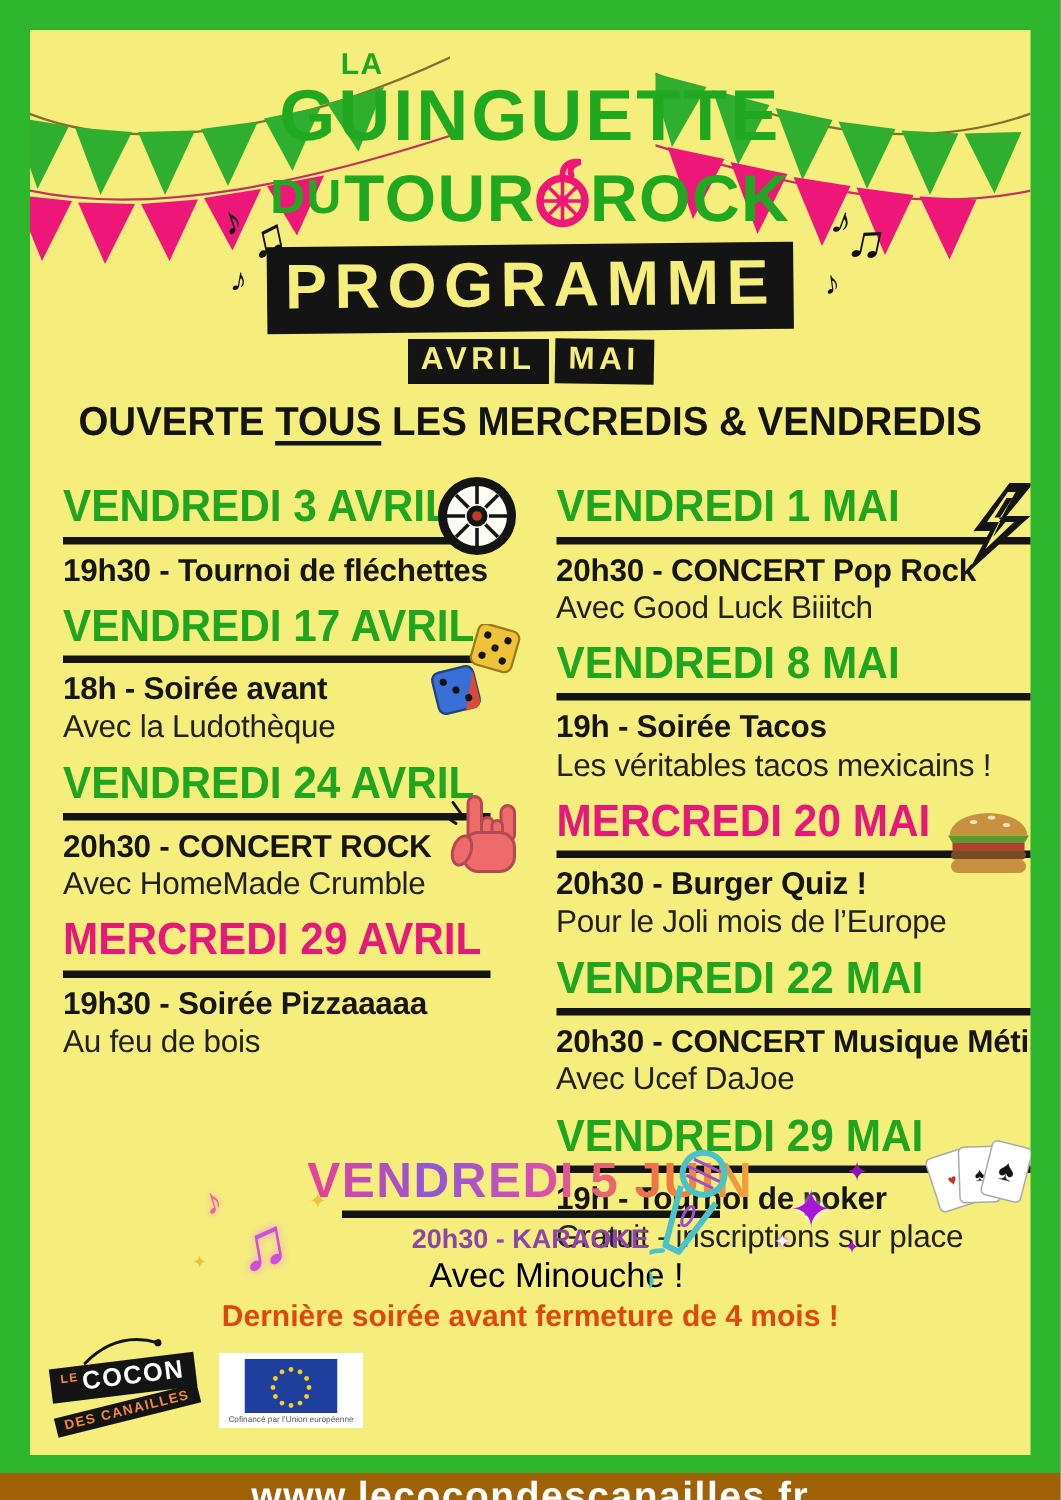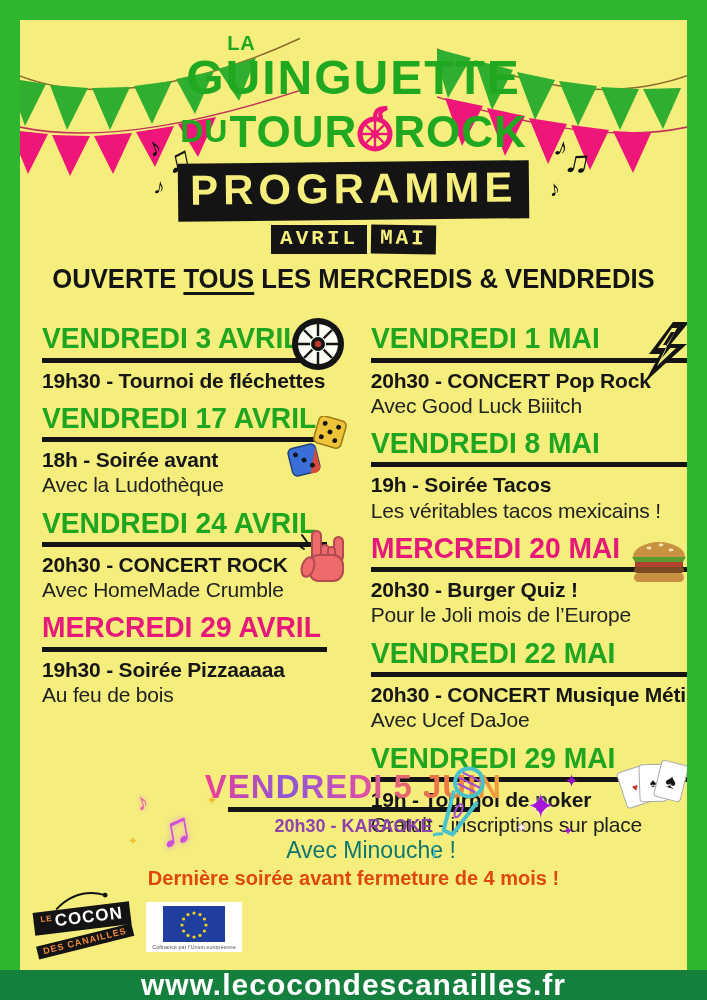--- a/index.html
+++ b/index.html
@@ -1,38 +1,38 @@
 <!DOCTYPE html>
 <html><head>
 <meta charset="utf-8">
 <style>
   html,body{margin:0;padding:0;background:#888;}
   .poster{
     position:relative;width:707px;height:1000px;background:#2eb62e;
     font-family:"Liberation Sans", sans-serif;overflow:hidden;margin:0 auto;
   }
   .inner{position:absolute;left:20px;top:20px;right:20px;bottom:30px;background:#f5ee7d;overflow:hidden;}
-  .urlbar{position:absolute;left:0;right:0;bottom:0;height:30px;background:#15803d;color:#fff;
-    font-weight:bold;font-size:30px;text-align:center;line-height:30px;letter-spacing:1px;}
+  .urlbar{position:absolute;left:0;right:0;bottom:0;height:18px;background:#a16207;color:#fff;
+    font-weight:bold;font-size:26px;text-align:center;line-height:30px;letter-spacing:1px;}
 
   
   .bunt{position:absolute;top:6px;}
   .bunt-left{left:0;}
   .bunt-right{right:0;}
 
   
   .header-block{position:relative;height:292px;text-align:center;padding-top:12px;box-sizing:border-box;}
   .t-la{font-size:20px;font-weight:800;color:#21a821;transform:translateX(-112px);letter-spacing:1px;}
   .t1{font-size:48px;font-weight:800;color:#21a821;letter-spacing:2px;line-height:0.95;}
   .t2{font-size:44px;font-weight:800;color:#21a821;letter-spacing:1px;line-height:1.0;margin-top:4px;}
   .t2 .du{font-size:32px;vertical-align:5px;margin-right:1px;}
   .wheel{vertical-align:-6px;margin:0 -2px;}
   .programme{display:inline-block;background:#141414;color:#f5ee7d;font-size:42px;font-weight:800;
     letter-spacing:5px;padding:3px 12px 7px;transform:rotate(-0.6deg);margin-top:8px;}
-  .period{margin-top:5px;font-family:Liberation Mono, monospace;}
+  .period{margin-top:5px;}
   .period span{display:inline-block;background:#141414;color:#f5ee7d;font-weight:800;font-size:21px;
     letter-spacing:3px;padding:2px 9px 4px;margin:0 2px;}
   .period span:last-child{transform:rotate(1deg);}
   .ouverte{margin-top:10px;font-size:27px;font-weight:800;color:#141414;transform:scaleX(.95);}
   .ouverte .u{text-decoration:underline;text-decoration-thickness:3px;text-underline-offset:4px;}
   .notes{position:absolute;color:#111;}
   .notes-l{left:128px;top:112px;}
   .notes-r{left:505px;top:112px;}
   .notes span{position:absolute;display:inline-block;}
 
@@ -59,21 +59,21 @@
   .card2{left:20px;top:6px;transform:rotate(-2deg);font-size:12px;color:#141414;}
   .card3{left:38px;top:4px;transform:rotate(14deg);font-size:20px;color:#141414;}
 
   
   .special{position:relative;height:118px;text-align:center;}
   .sp-head{display:inline-block;font-size:33px;font-weight:800;letter-spacing:1px;color:#c557b0;
     background:linear-gradient(90deg,#ef3f96 0%,#8e58d8 28%,#d94fae 52%,#f07840 80%,#f0a23c 100%);
     -webkit-background-clip:text;background-clip:text;-webkit-text-fill-color:transparent;}
   .sp-rule{width:252px;height:5px;background:#141414;margin:1px auto 4px;}
   .sp-l1{font-size:18px;font-weight:800;color:#8e44ad;}
-  .sp-l2{font-size:23px;color:#0f766e;margin-left:35px;}
+  .sp-l2{font-size:23px;color:#000000;margin-left:35px;}
   .sp-warn{font-size:20px;font-weight:800;color:#df470e;margin-top:3px;}
   .neon-notes{position:absolute;left:120px;top:26px;width:90px;height:80px;}
   .neon-notes .nn1{position:absolute;left:18px;top:8px;font-size:46px;color:#cf4fd9;
     text-shadow:0 0 6px rgba(225,130,235,.9);transform:rotate(-10deg);}
   .neon-notes .nn2{position:absolute;left:-4px;top:-6px;font-size:24px;color:#ef62a8;
     text-shadow:0 0 5px rgba(240,140,190,.9);transform:rotate(-18deg);}
   .neon-notes .nn3{position:absolute;left:66px;top:-2px;font-size:14px;color:#eec33a;}
   .neon-notes .nn4{position:absolute;left:-12px;top:40px;font-size:12px;color:#eec33a;}
   .mic-wrap{position:absolute;right:104px;top:0px;width:150px;height:110px;}
   .sparkle{position:absolute;}

